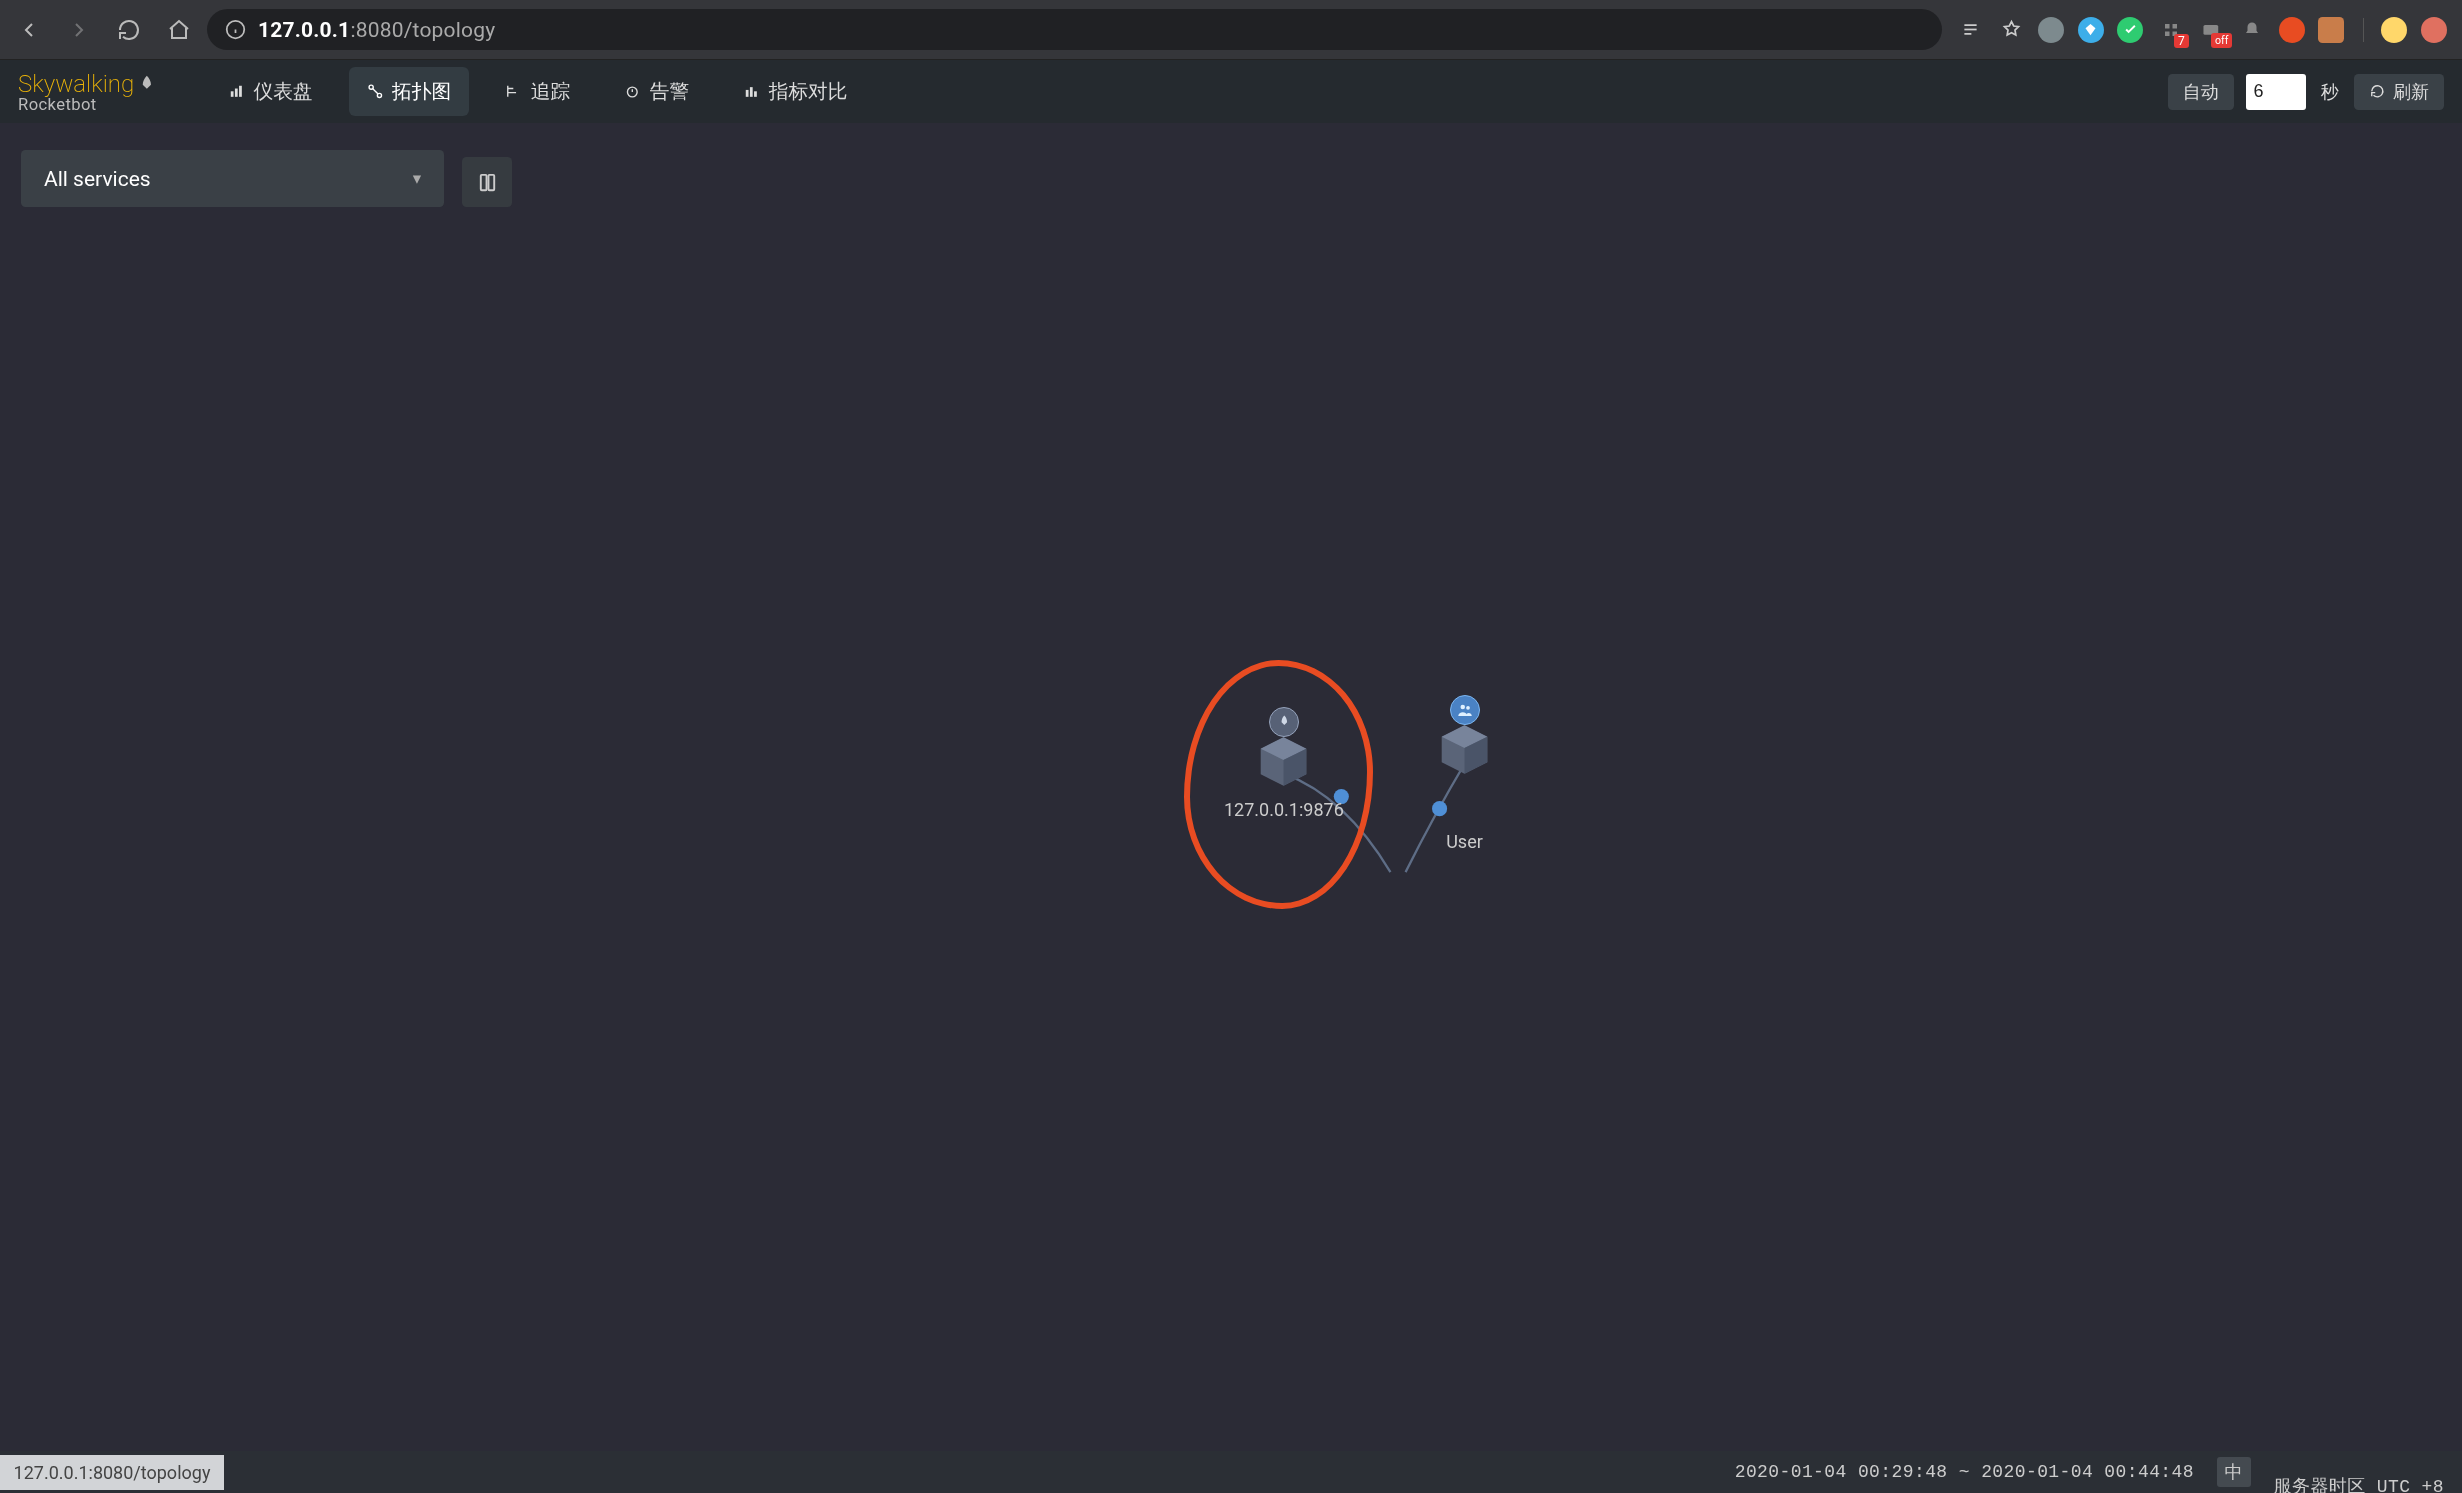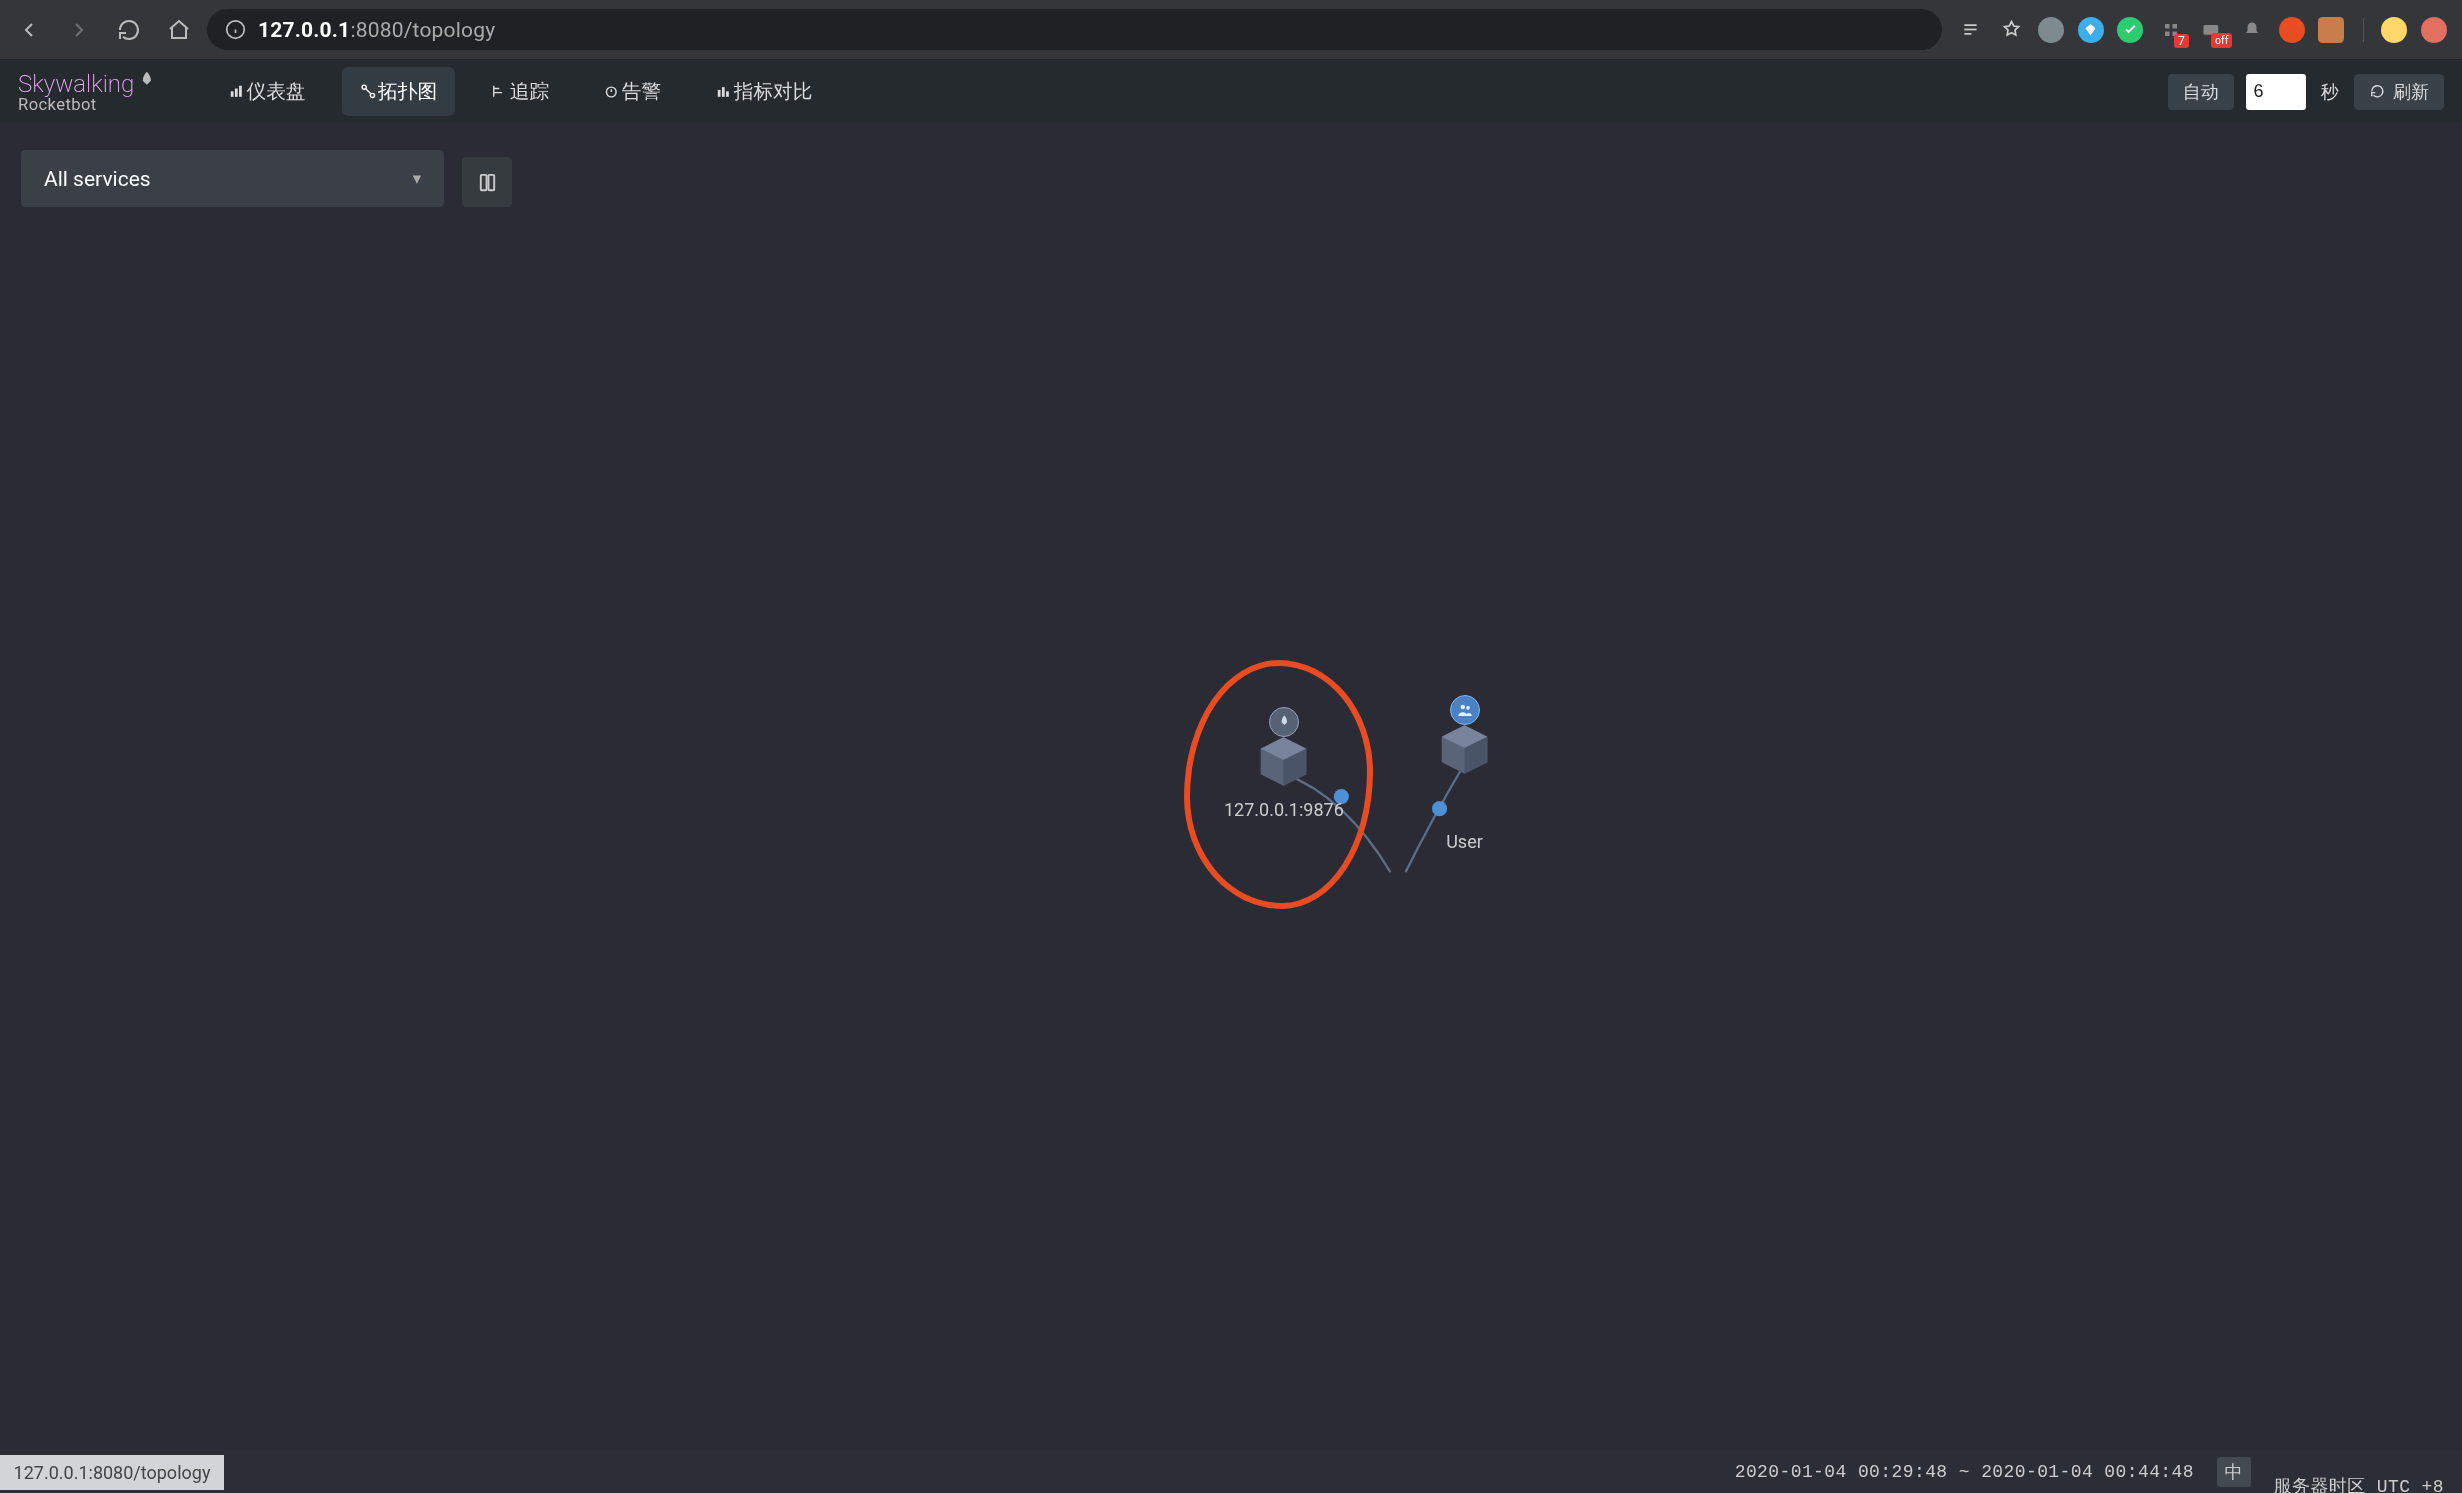--- a/index.html
+++ b/index.html
@@ -92,41 +92,41 @@
   gap: 23px;
 }
 .logo {
   display: flex;
   flex-direction: column;
   margin-right: 30px;
 }
 .logo-top {
   font-size: 24px;
   font-weight: 300;
-  color: #f0abfc;
-  display: flex;
-  align-items: flex-start;
+  color: #eab308;
+  display: flex;
+  align-items: center;
   gap: 3px;
 }
 .logo-top .skW { font-weight: 200; }
 .logo-sub {
   font-size: 16.6px;
   color: #bbb;
   letter-spacing: 0.4px;
   margin-top: -3px;
 }
 .nav-tabs {
   display: flex;
   gap: 18px;
   align-items: center;
 }
 .nav-tab {
   display: flex;
   align-items: center;
-  gap: 2px;
+  gap: 9px;
   padding: 10.6px 18px;
   border-radius: 6px;
   color: #ddd;
   font-size: 19.7px;
   cursor: pointer;
 }
 .nav-tab.active {
   background: #333c42;
   color: #fff;
 }

